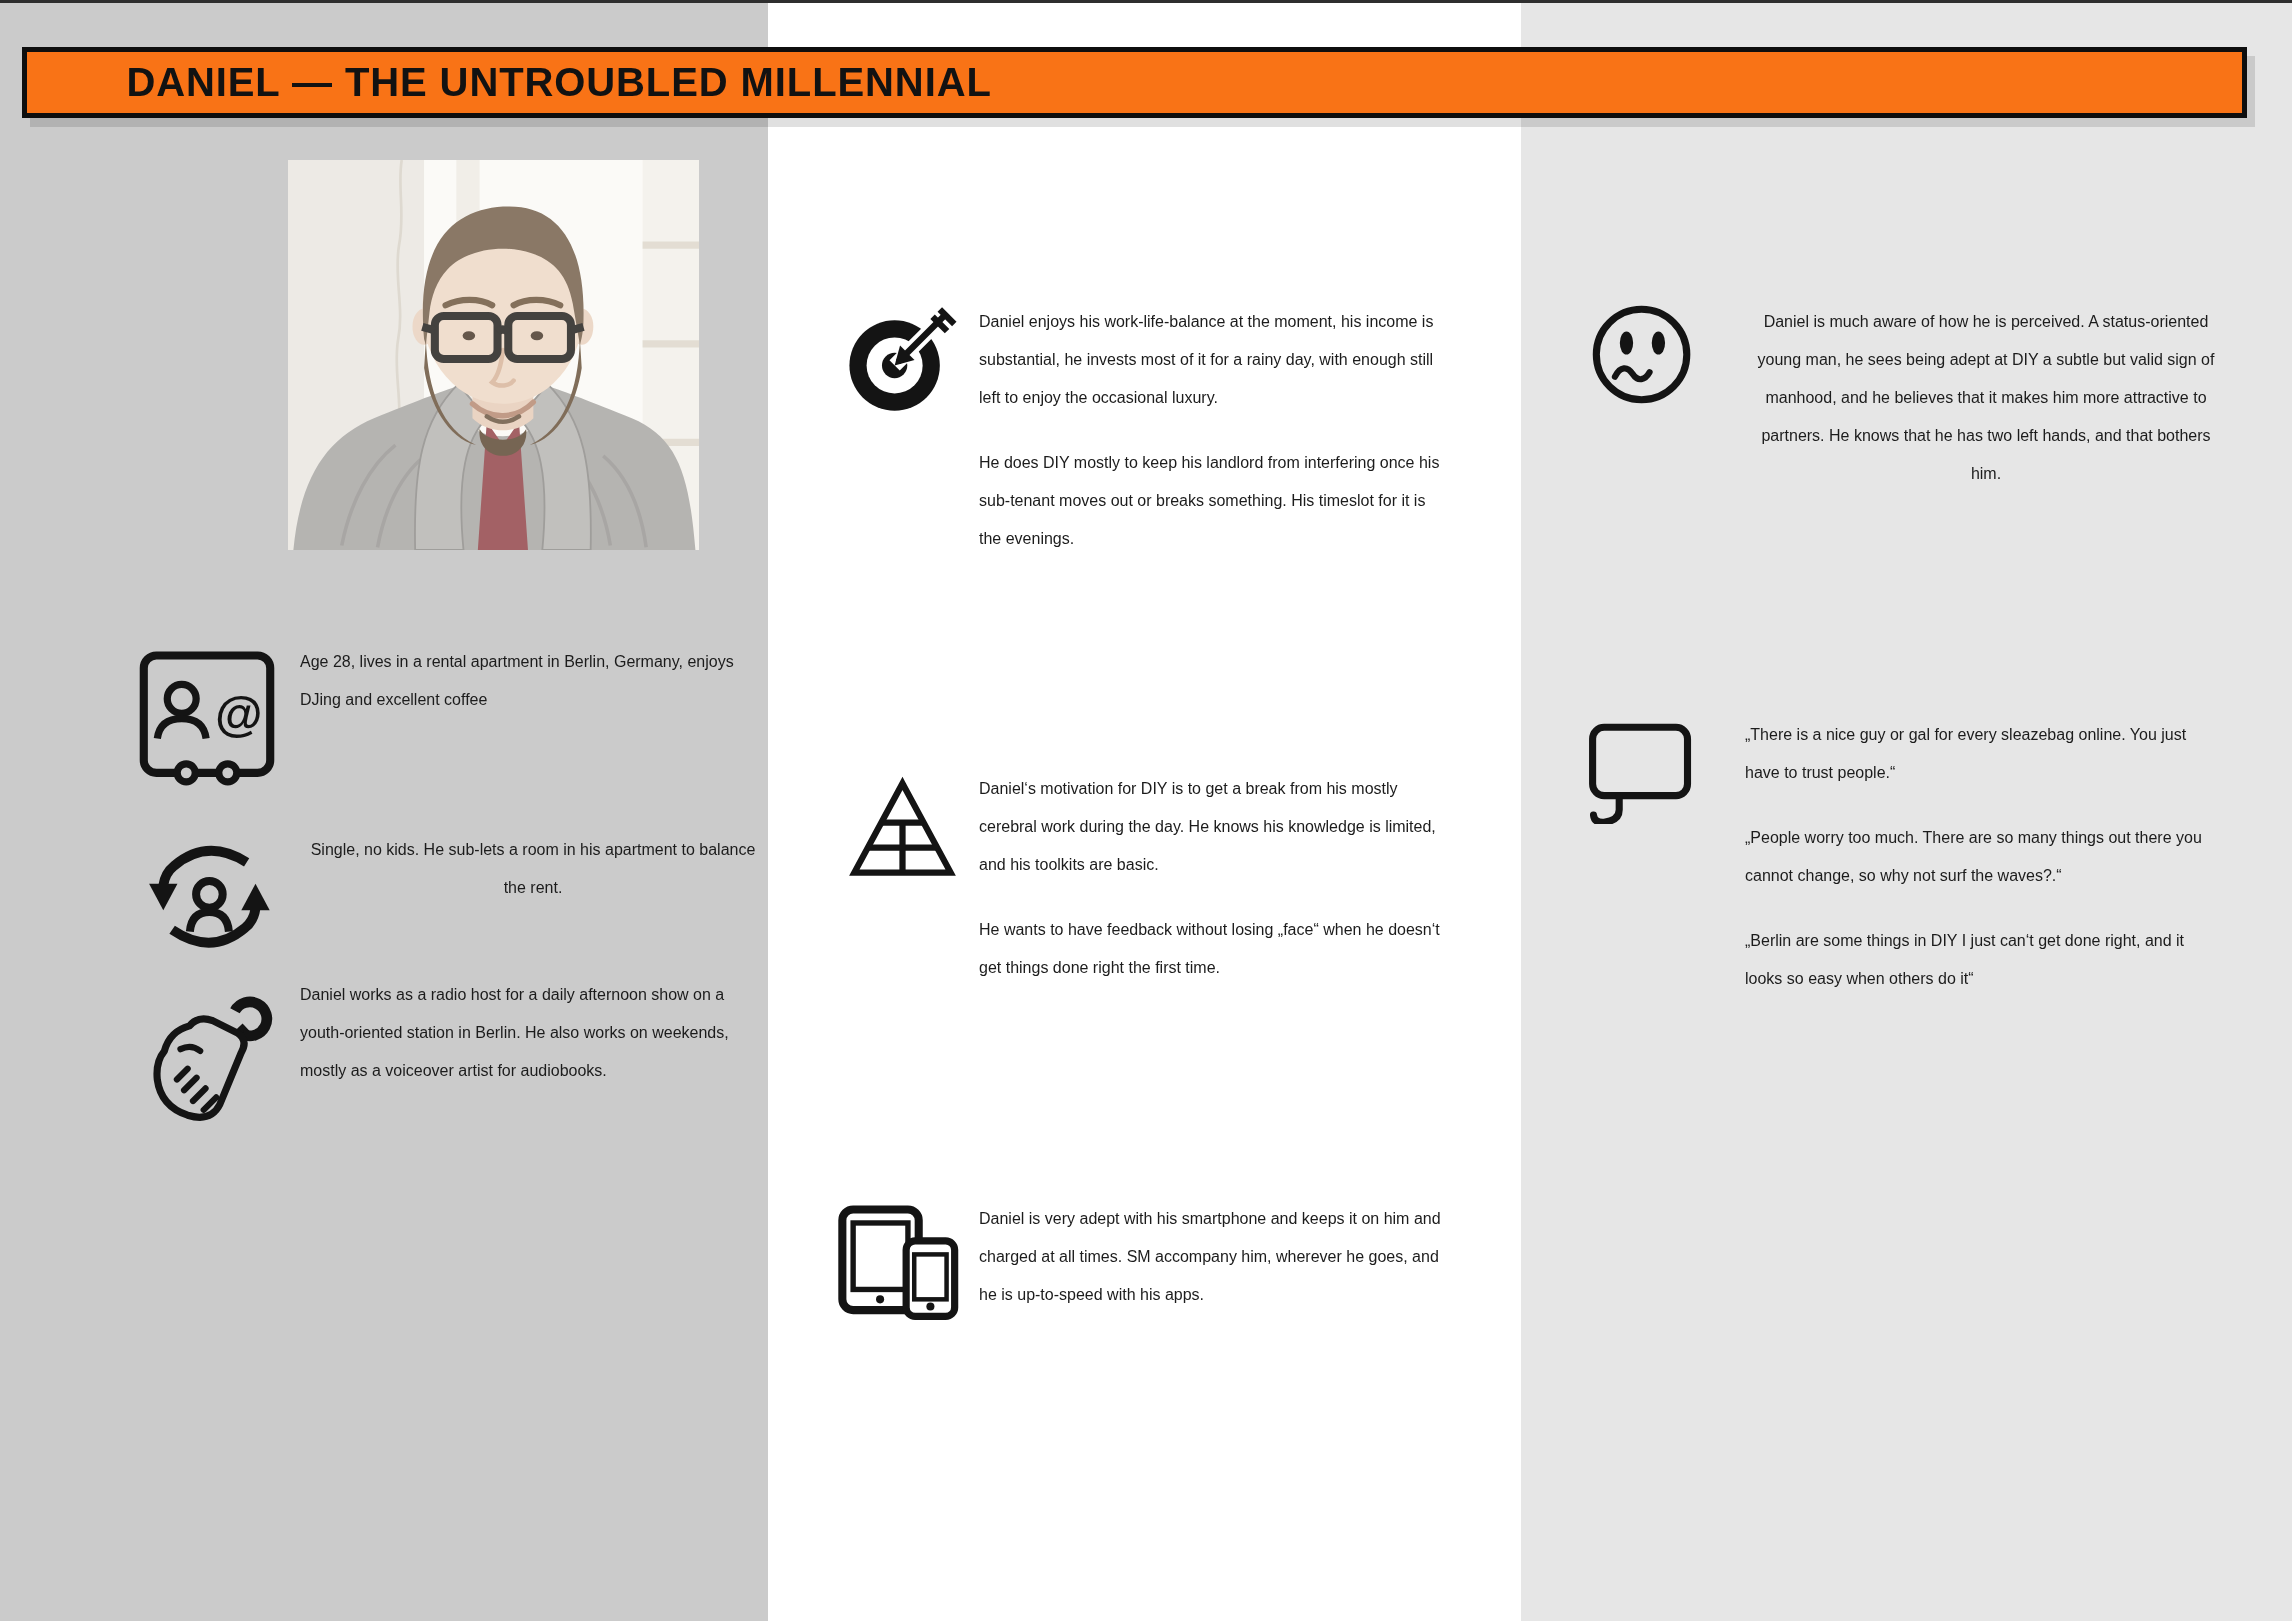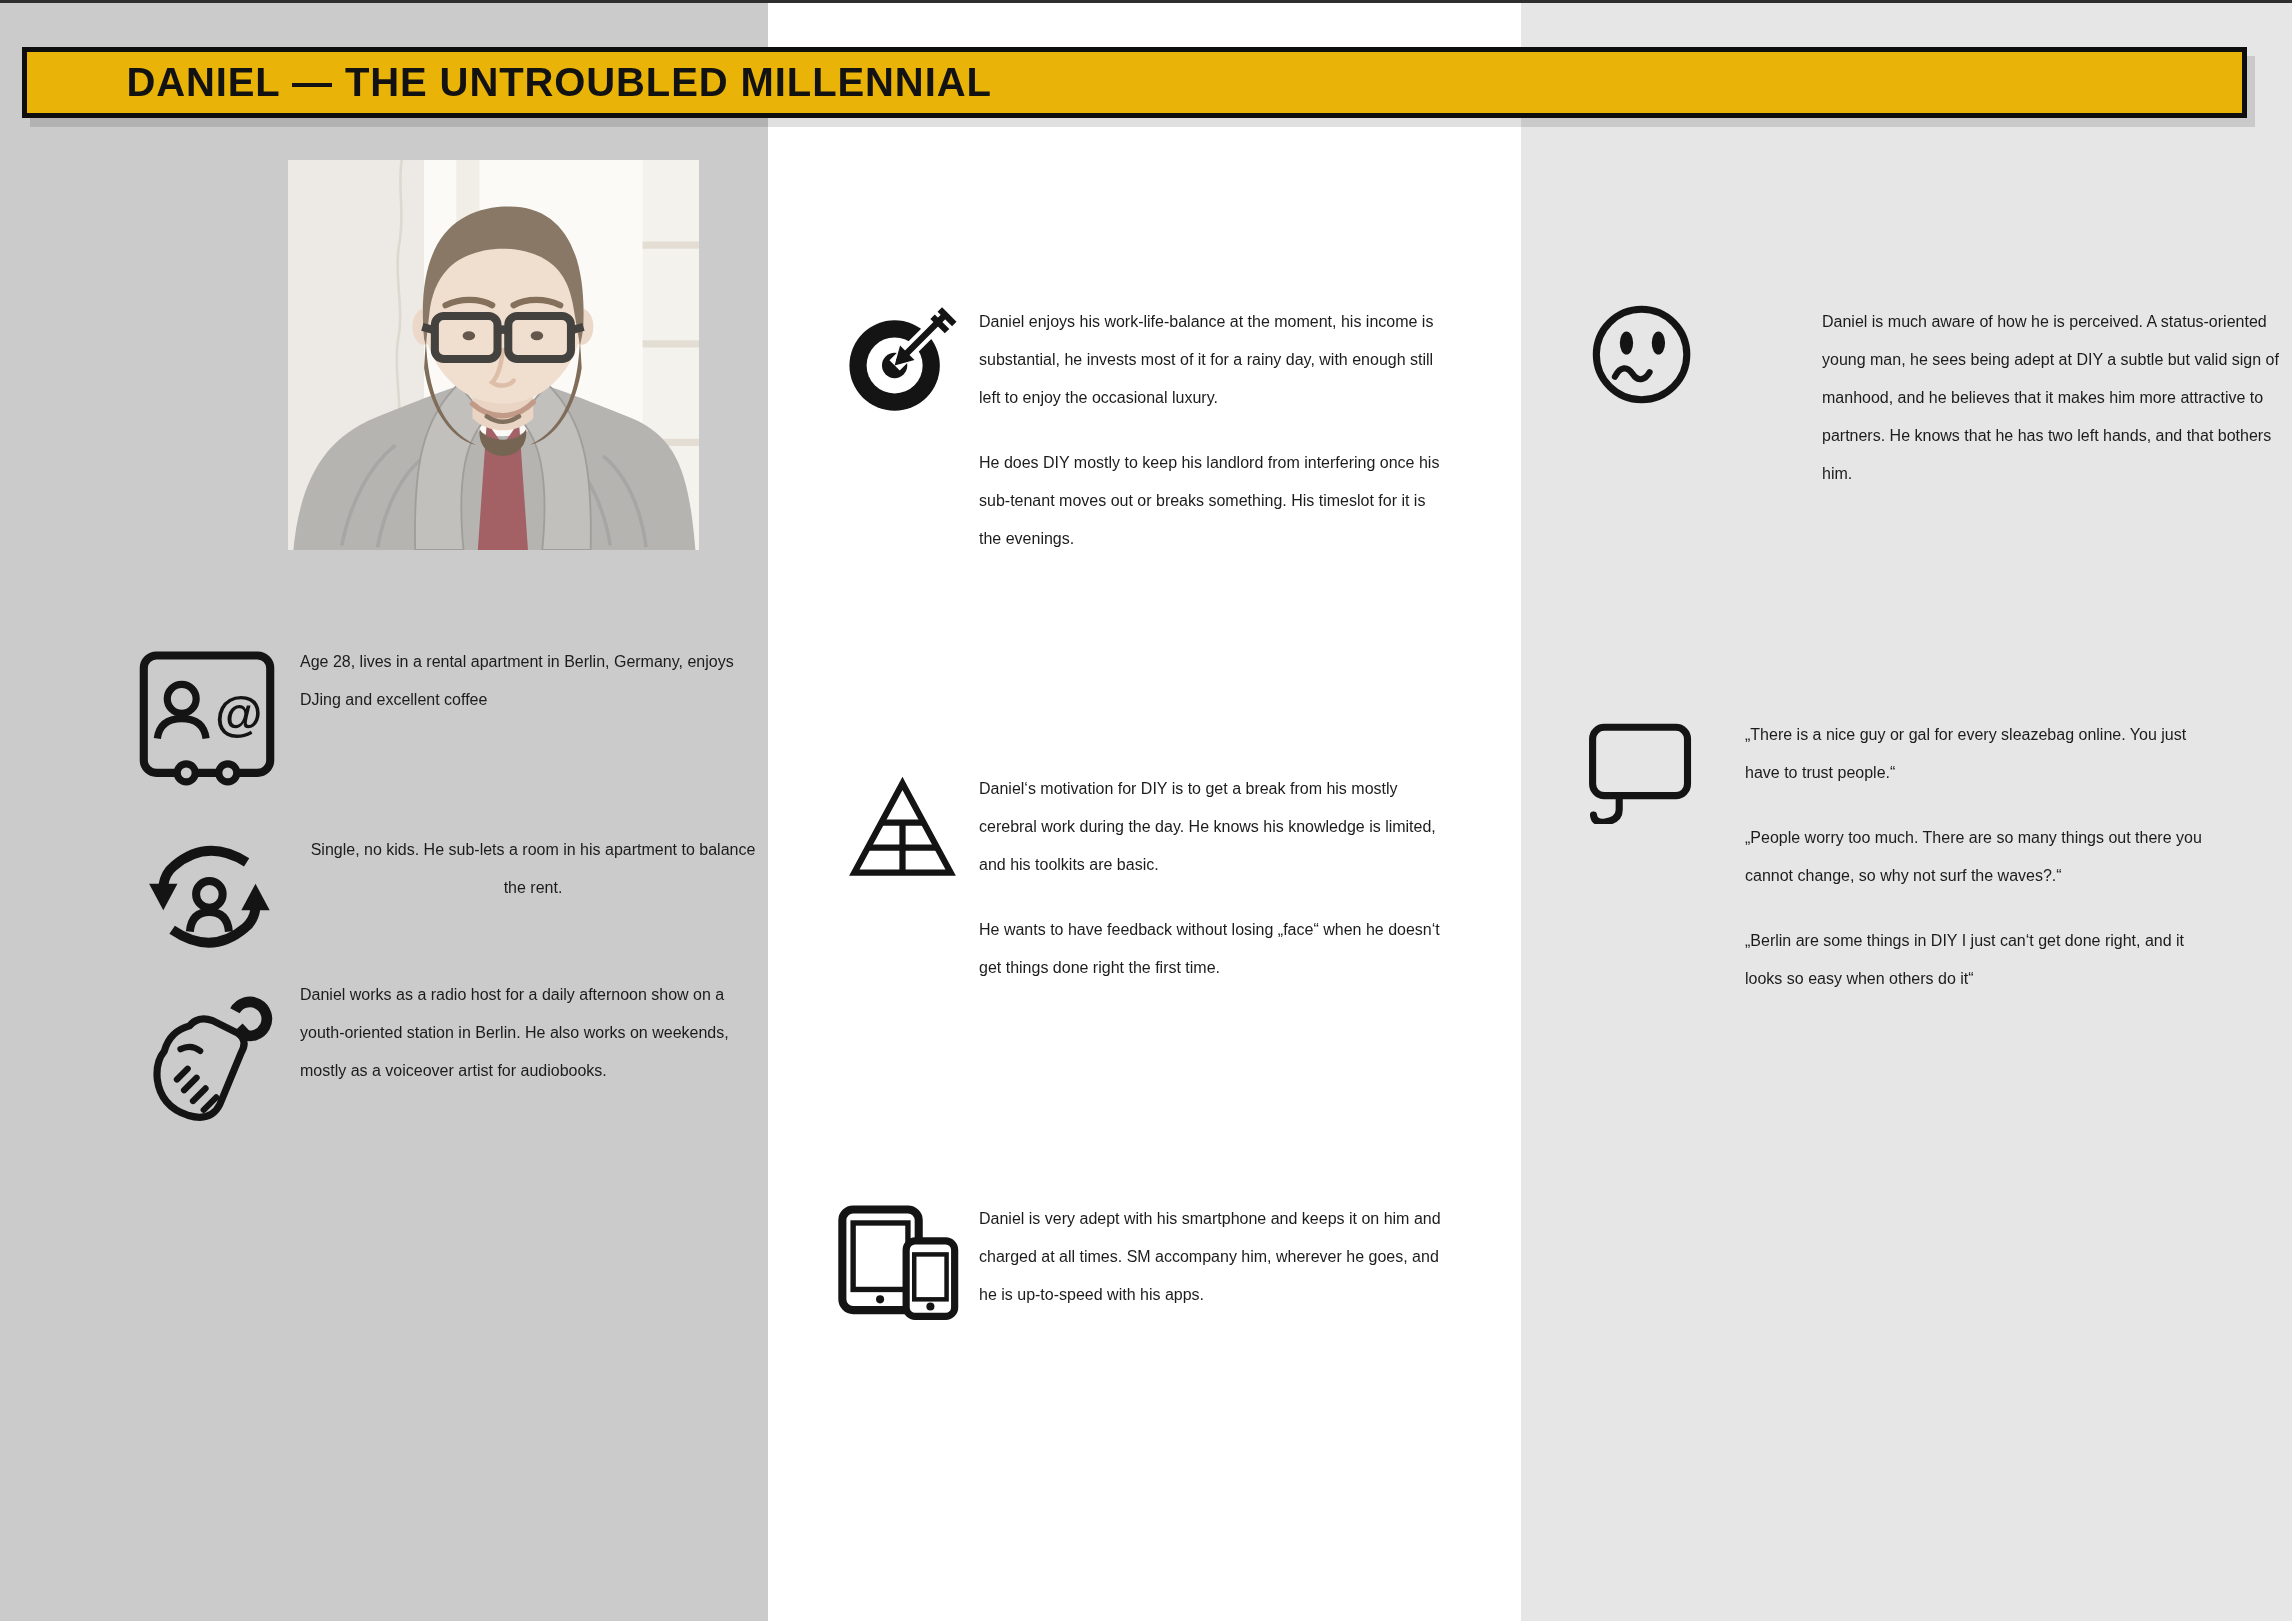--- a/index.html
+++ b/index.html
@@ -5,21 +5,21 @@
   html,body{margin:0;padding:0;background:#9e9e9e;}
   .page{position:relative;width:2293px;height:1621px;overflow:hidden;
         font-family:"Liberation Sans",sans-serif;color:#1c1c1c;background:#cbcbcb;}
   .colbg{position:absolute;top:0;height:100%;}
   .col-left{left:0;width:768px;background:#cbcbcb;}
   .col-mid{left:768px;width:753px;background:#ffffff;}
   .col-right{left:1521px;width:772px;background:#e6e6e6;}
   .topline{position:absolute;top:0;left:0;width:100%;height:2.7px;background:#2e2e2e;z-index:6;}
 
   .titlebox{position:absolute;left:22.4px;top:47px;width:2225px;height:71px;box-sizing:border-box;
-            background:#eab308;border:5.4px solid #0e0e0e;box-shadow:8px 9px 0 rgba(0,0,0,0.12);
+            background:#f97316;border:5.4px solid #0e0e0e;box-shadow:8px 9px 0 rgba(0,0,0,0.12);
             display:flex;align-items:center;z-index:5;}
   .titlebox h1{margin:0 0 0 99px;font-size:40px;font-weight:700;letter-spacing:0.9px;color:#121212;}
 
   .photo{position:absolute;left:288px;top:160px;width:411px;height:390px;}
   .photo svg{display:block;width:100%;height:100%;}
 
   .icon{position:absolute;}
   .icon svg{display:block;width:100%;height:100%;}
 
   .txt{position:absolute;font-size:16px;line-height:38px;color:#1c1c1c;}
@@ -186,21 +186,21 @@
   </div>
 
   <div class="icon" style="left:1591px;top:304px;width:102px;height:102px;">
     <svg viewBox="0 0 115 115">
       <circle cx="57" cy="57" r="51" fill="none" stroke="#141414" stroke-width="8"></circle>
       <ellipse cx="40" cy="44" rx="7.5" ry="13" fill="#141414"></ellipse>
       <ellipse cx="76" cy="44" rx="7.5" ry="13" fill="#141414"></ellipse>
       <path d="M27,82 C33,70 41,70 47,79 C53,88 61,86 66,77" fill="none" stroke="#141414" stroke-width="7" stroke-linecap="round"></path>
     </svg>
   </div>
-  <div class="txt" style="left:1822px;top:303px;width:470px;">
+  <div class="txt" style="left:1751px;top:303px;width:470px;text-align:center;">
     <p>Daniel is much aware of how he is perceived. A status-oriented young man, he sees being adept at DIY a subtle but valid sign of manhood, and he believes that it makes him more attractive to partners. He knows that he has two left hands, and that bothers him.</p>
   </div>
 
   <div class="icon" style="left:1587px;top:722px;width:107px;height:102px;">
     <svg viewBox="0 0 120 115">
       <rect x="6" y="6" width="107" height="77" rx="13" fill="none" stroke="#141414" stroke-width="8"></rect>
       <path d="M36,83 L36,99 Q36,111 19,113 Q8,114 7,105" fill="none" stroke="#141414" stroke-width="8" stroke-linecap="round"></path>
     </svg>
   </div>
   <div class="txt" style="left:1745px;top:716px;width:475px;">

